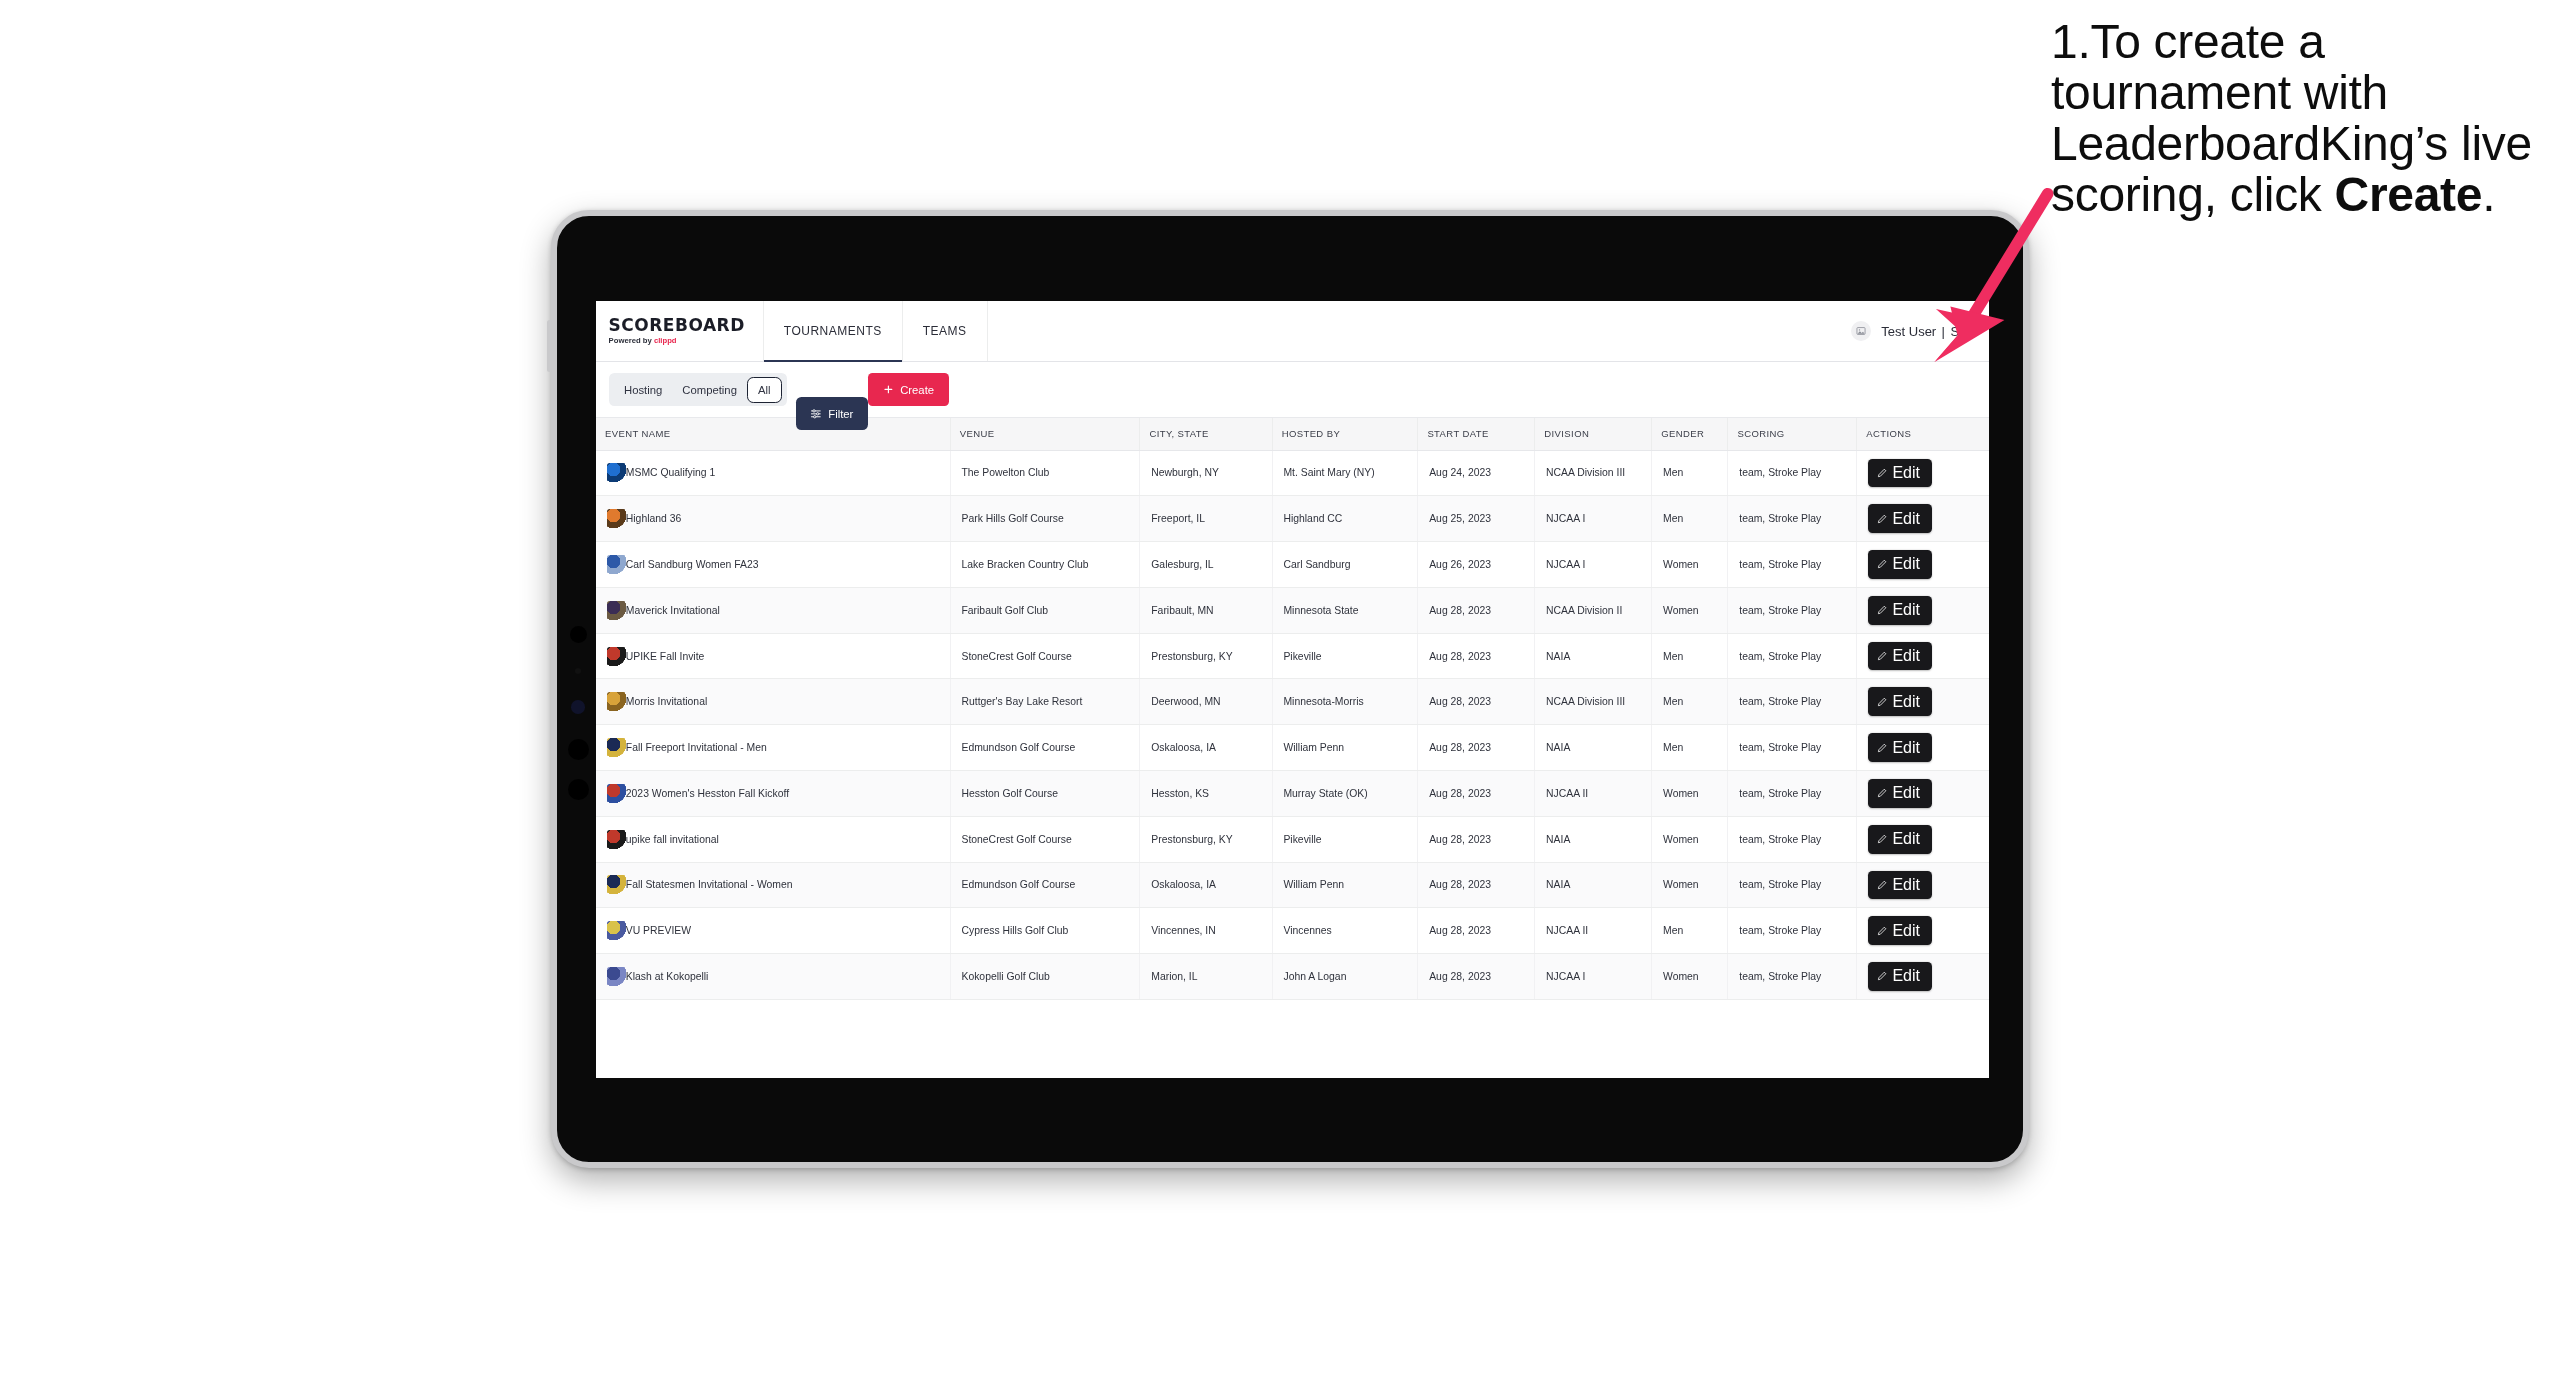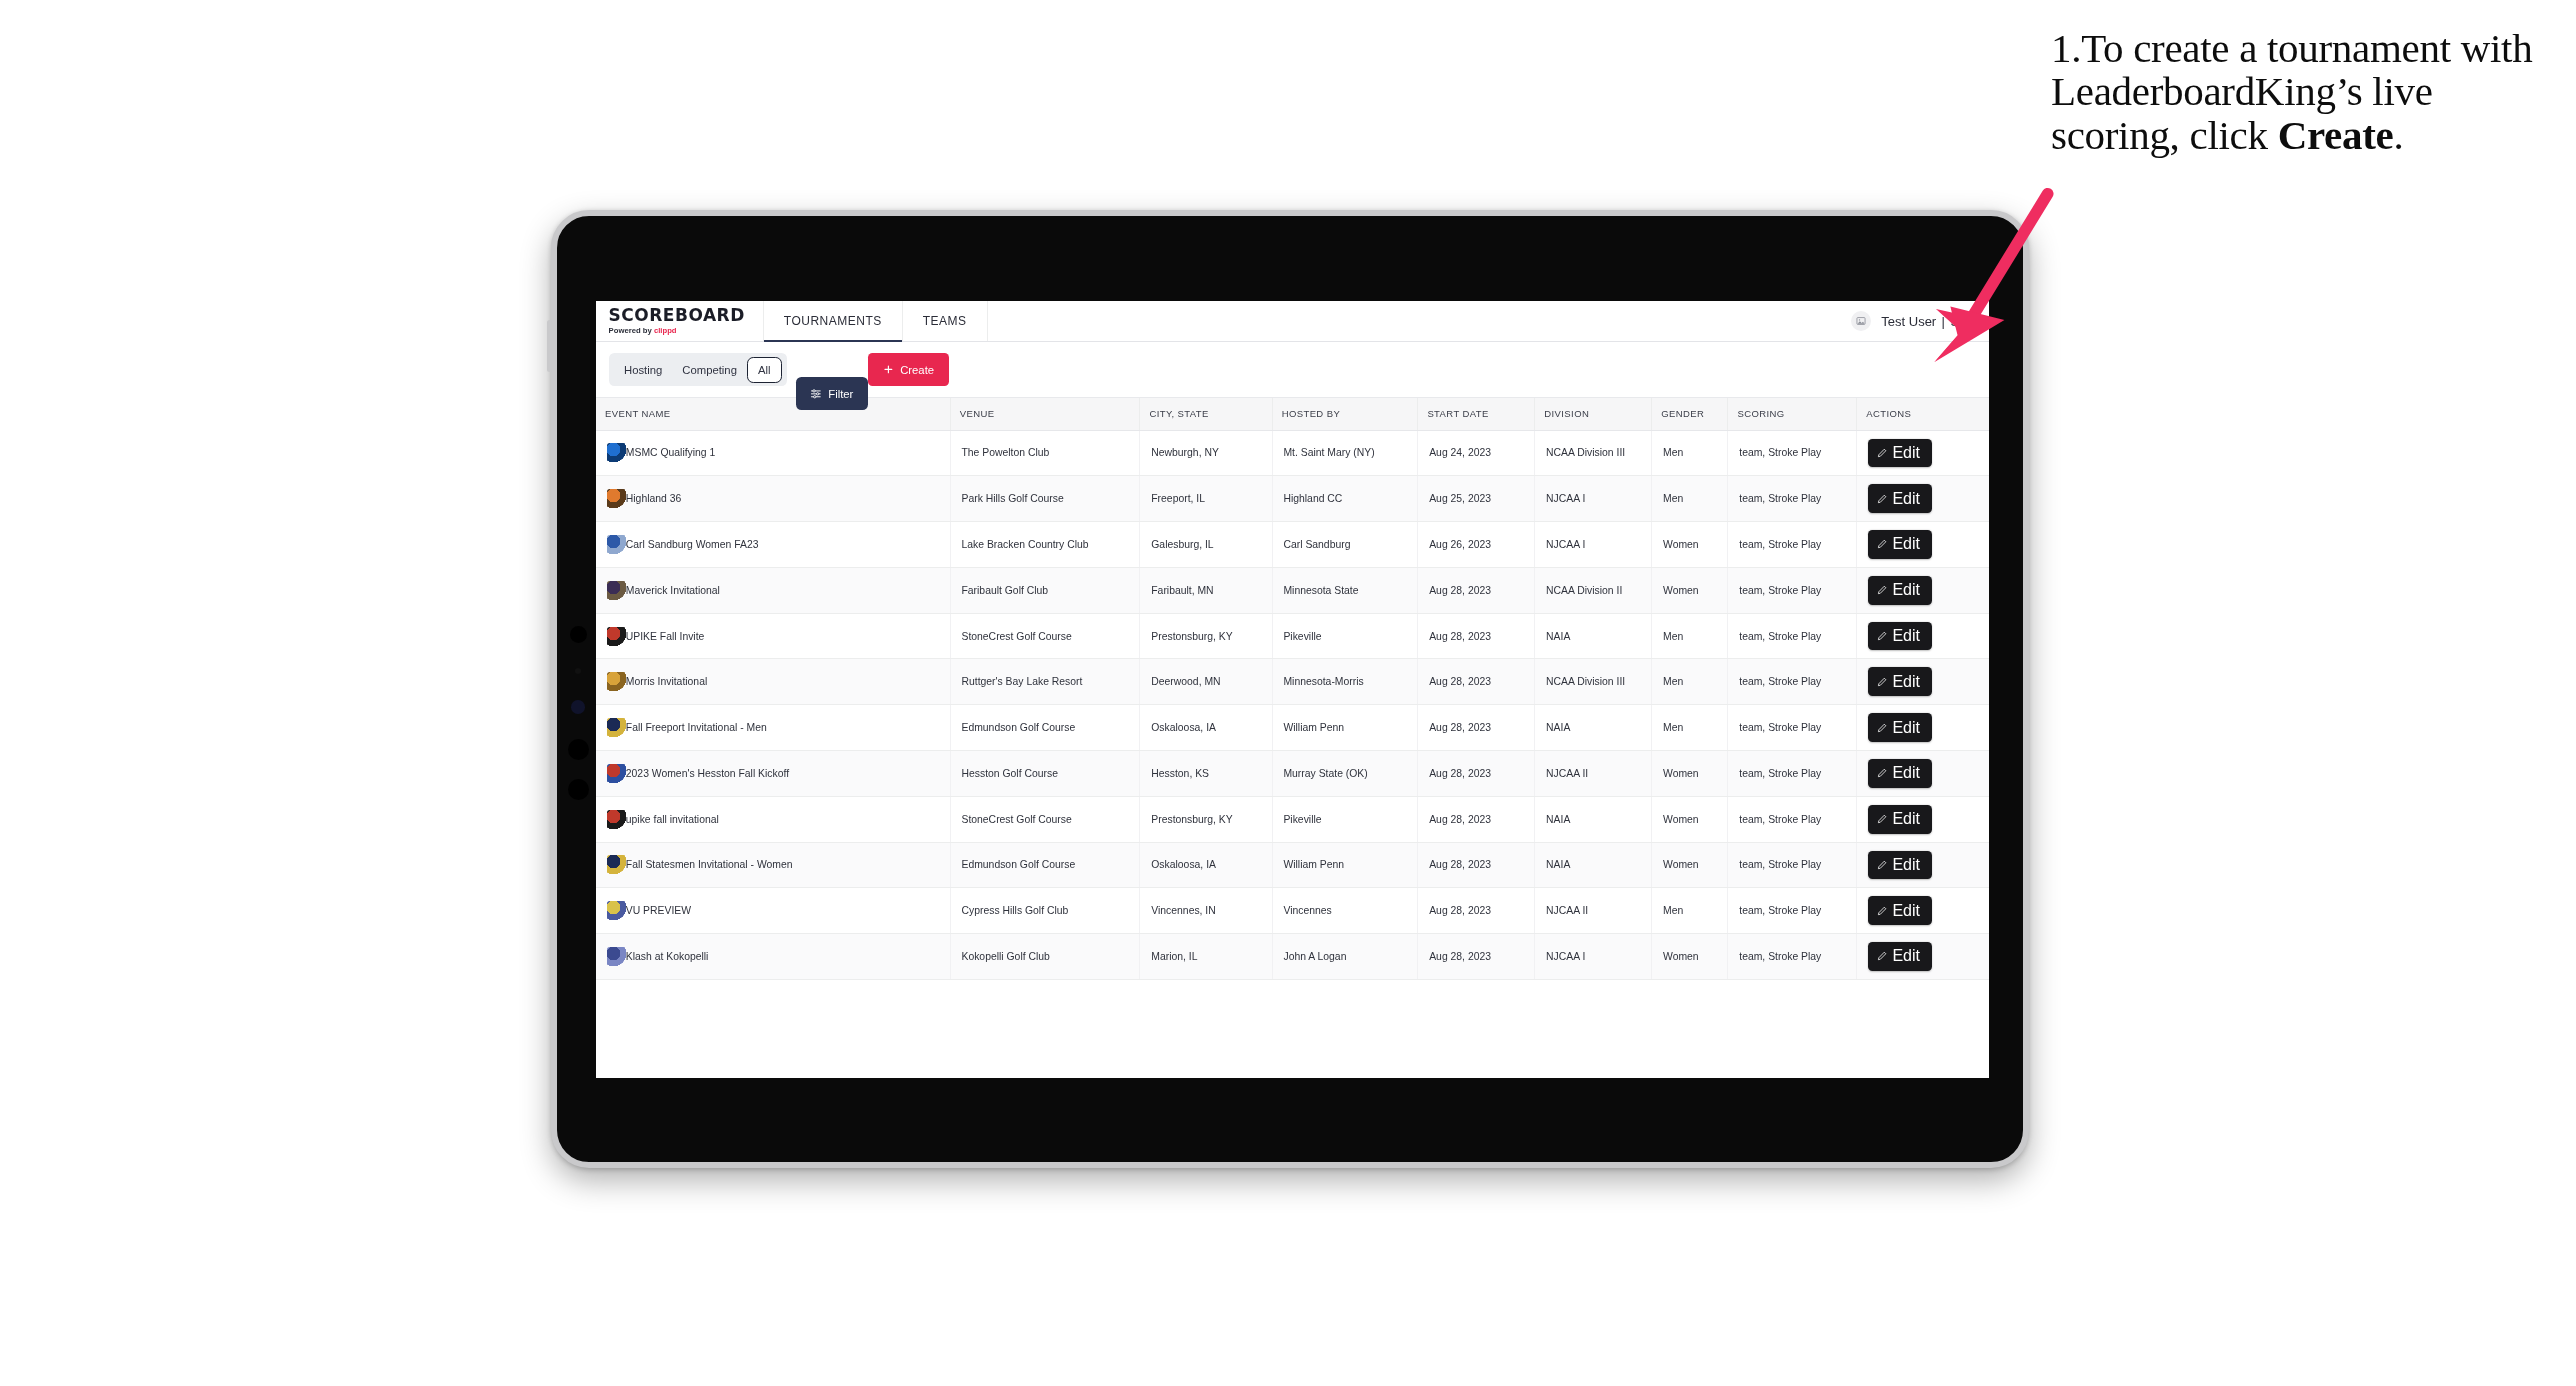--- a/index.html
+++ b/index.html
@@ -44,21 +44,21 @@
   #app {
     position: absolute;
     left: 596px; top: 301px;
     width: 1393px; height: 777px;
     background: #ffffff;
     overflow: hidden;
   }
 
   
   #app-header {
-    height: 41px;
+    height: 61px;
     display: flex;
     align-items: stretch;
     border-bottom: 1.8px solid #e3e4e8;
     background: #fff;
     position: relative;
   }
   #brand {
     display: flex; flex-direction: column; justify-content: center;
     padding: 0 18px 0 12.6px;
     border-right: 0.9px solid #eceded;
@@ -239,26 +239,26 @@
     gap: 5.4px;
     cursor: pointer;
     font-family: "Liberation Sans", sans-serif;
     box-shadow: 0 0.9px 1.8px rgba(0,0,0,0.25);
   }
   .edit-btn svg { display:block; }
 
   
   #annotation {
     position: absolute;
-    left: 2051px; top: 27px;
+    left: 2051px; top: 17px;
     width: 518px;
-    font-size: 41px;
+    font-size: 48px;
     line-height: 1.06;
     color: #0d0d0d;
-    font-family: Liberation Serif, serif;
+    font-family: Liberation Sans, sans-serif;
     letter-spacing: -0.3px;
   }
   #annotation .b { font-weight: 700; }
   #arrow { position: absolute; left: 0; top: 0; pointer-events: none; }
 </style>
 </head>
 <body>
 
 <div id="stage">
 

